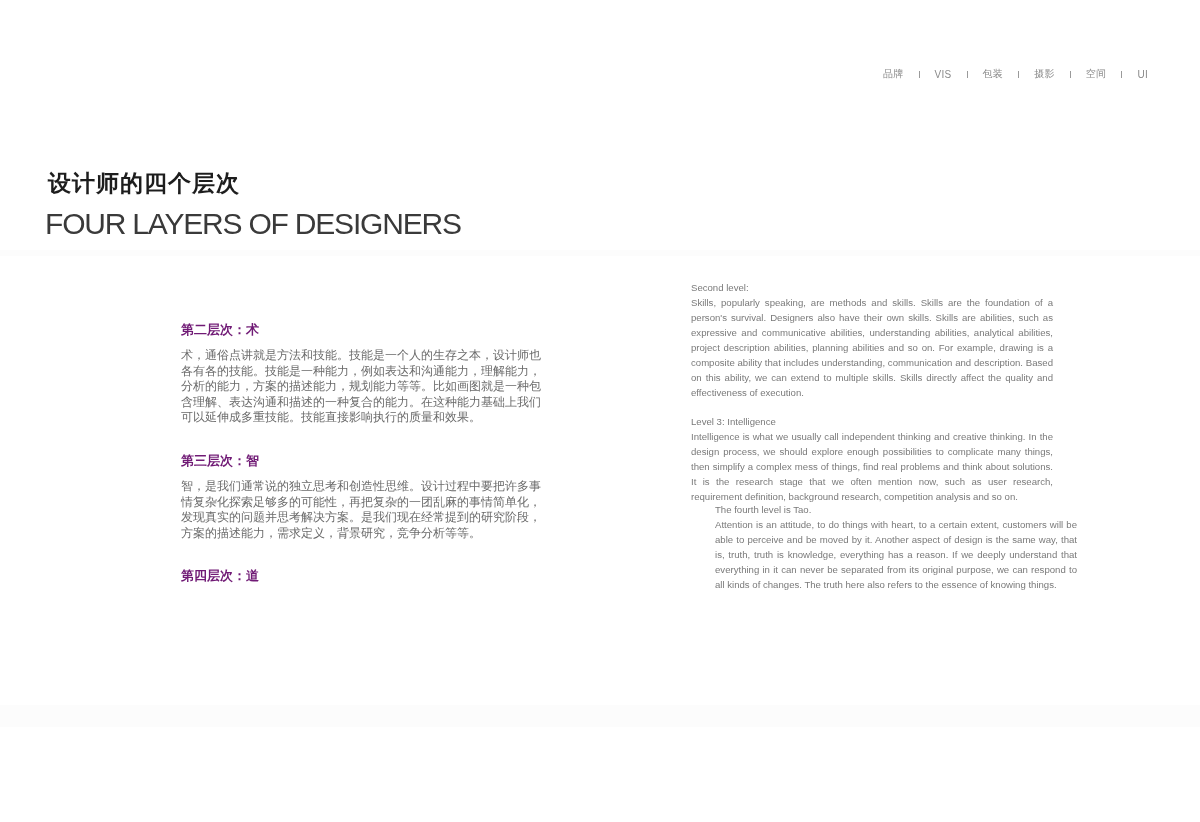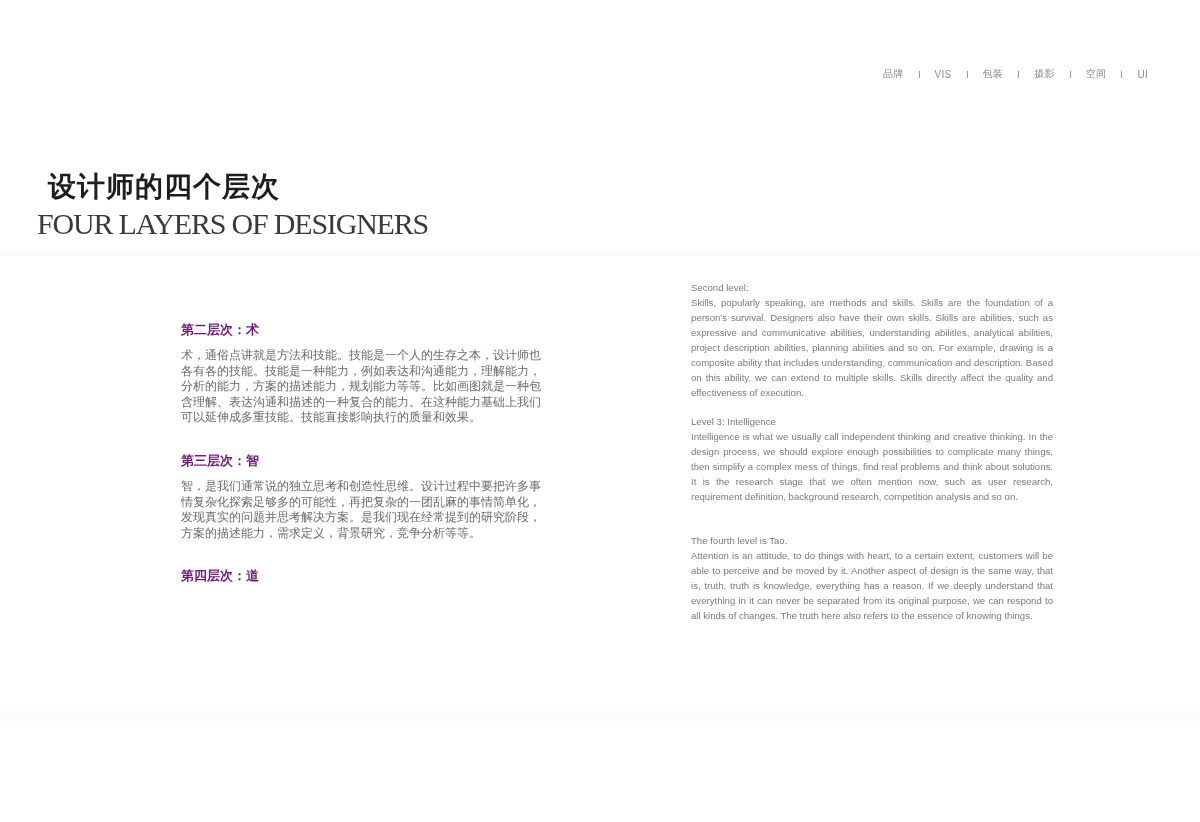--- a/index.html
+++ b/index.html
@@ -39,35 +39,35 @@
       display: inline-block;
       width: 1px;
       height: 7px;
       background: #9a9a9a;
       margin: 0 15px;
     }
     .title-cn {
       position: absolute;
       left: 48px;
       top: 168px;
-      font-size: 28px;
+      font-size: 23px;
       font-weight: bold;
       color: #1d1d1d;
       letter-spacing: 1px;
       font-family: "DejaVu Sans", "Liberation Sans", sans-serif;
     }
     .title-en {
       position: absolute;
-      left: 37px;
+      left: 45px;
       top: 207px;
       font-size: 30px;
       font-weight: normal;
       color: #3a3a3a;
       letter-spacing: -1.2px;
-      font-family: Liberation Serif, serif;
+      font-family: Liberation Sans, sans-serif;
     }
     .cn-col {
       position: absolute;
       left: 181px;
       width: 360px;
     }
     .cn-section {
       position: absolute;
       left: 0;
       width: 360px;
@@ -149,17 +149,17 @@
 
 <div class="en-col">
   <section class="en-section" style="top:280px;">
     <p class="en-heading">Second level:</p>
     <p class="en-body">Skills, popularly speaking, are methods and skills. Skills are the foundation of a person's survival. Designers also have their own skills. Skills are abilities, such as expressive and communicative abilities, understanding abilities, analytical abilities, project description abilities, planning abilities and so on. For example, drawing is a composite ability that includes understanding, communication and description. Based on this ability, we can extend to multiple skills. Skills directly affect the quality and effectiveness of execution.</p>
   </section>
   <section class="en-section" style="top:414px;">
     <p class="en-heading">Level 3: Intelligence</p>
     <p class="en-body">Intelligence is what we usually call independent thinking and creative thinking. In the design process, we should explore enough possibilities to complicate many things, then simplify a complex mess of things, find real problems and think about solutions. It is the research stage that we often mention now, such as user research, requirement definition, background research, competition analysis and so on.</p>
   </section>
-  <section class="en-section" style="top:533px;">
+  <section class="en-section" style="top:502px;margin-left:24px;">
     <p class="en-heading">The fourth level is Tao.</p>
     <p class="en-body">Attention is an attitude, to do things with heart, to a certain extent, customers will be able to perceive and be moved by it. Another aspect of design is the same way, that is, truth, truth is knowledge, everything has a reason. If we deeply understand that everything in it can never be separated from its original purpose, we can respond to all kinds of changes. The truth here also refers to the essence of knowing things.</p>
   </section>
 </div>
 
 </body></html>

